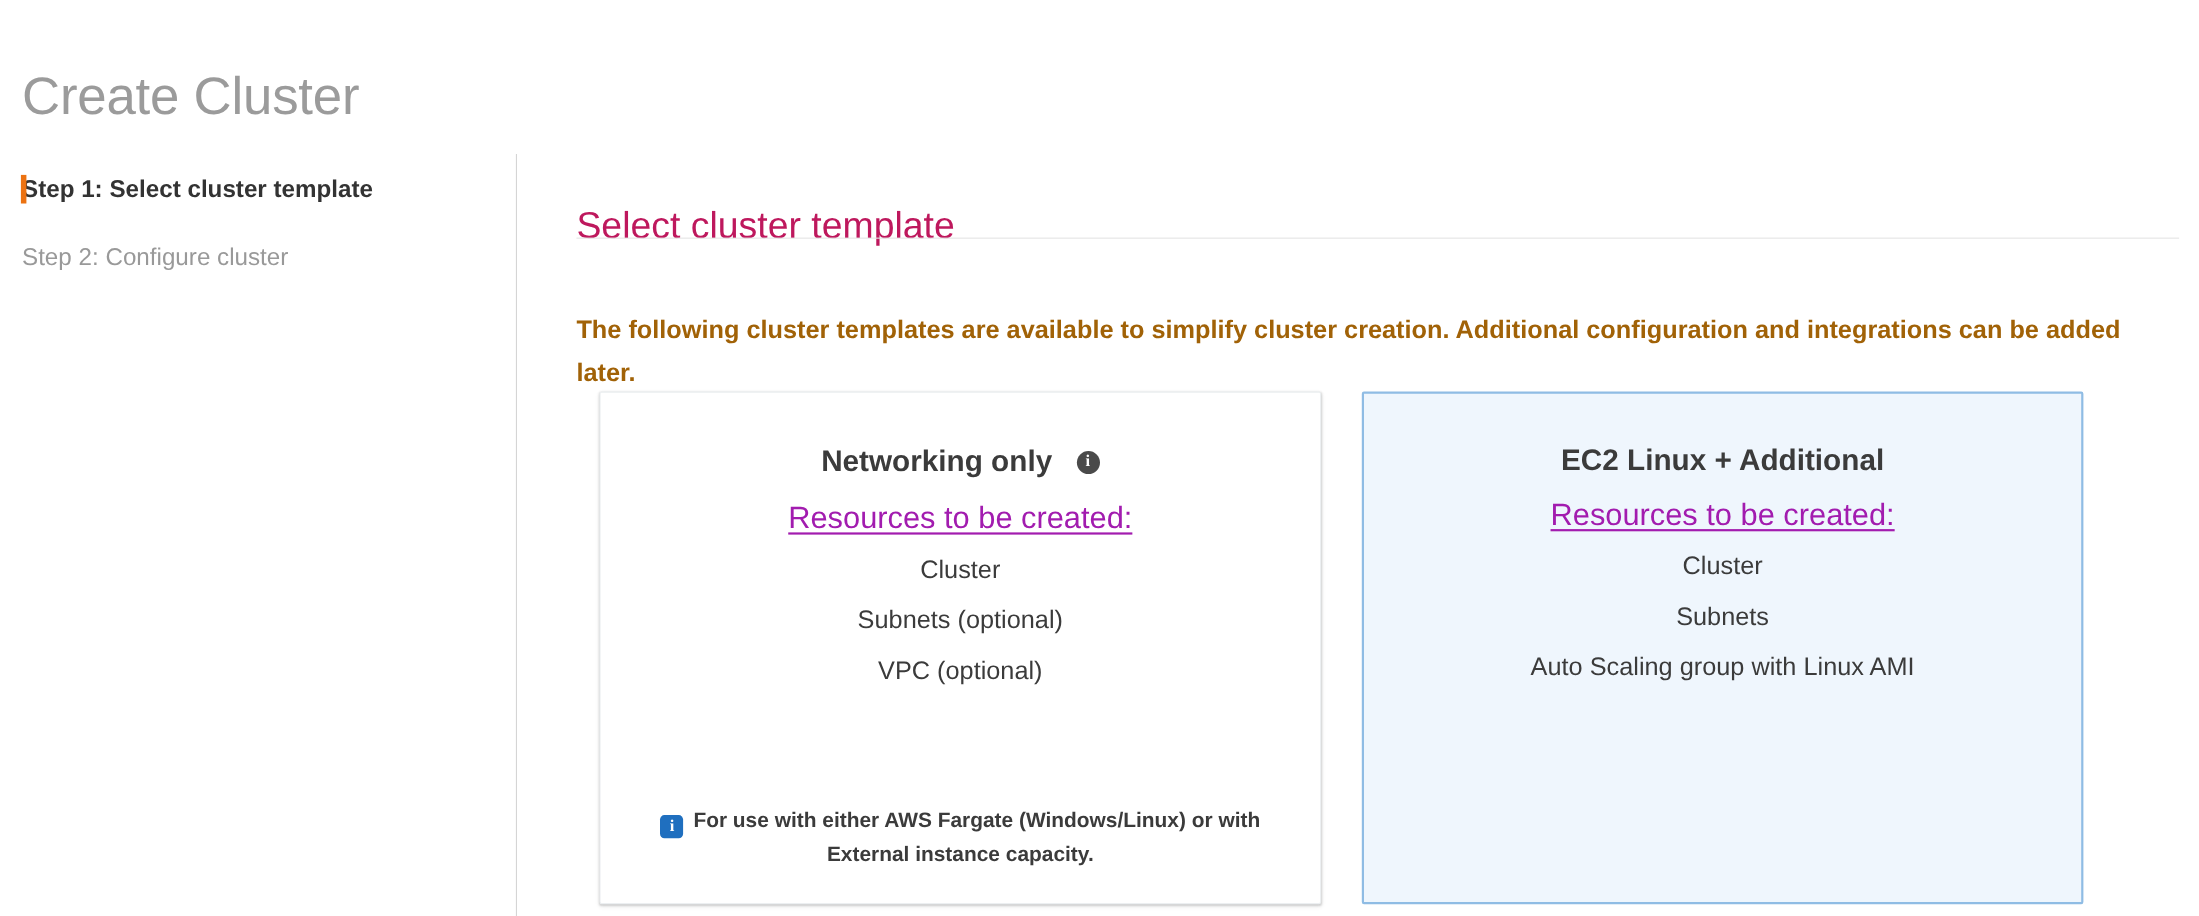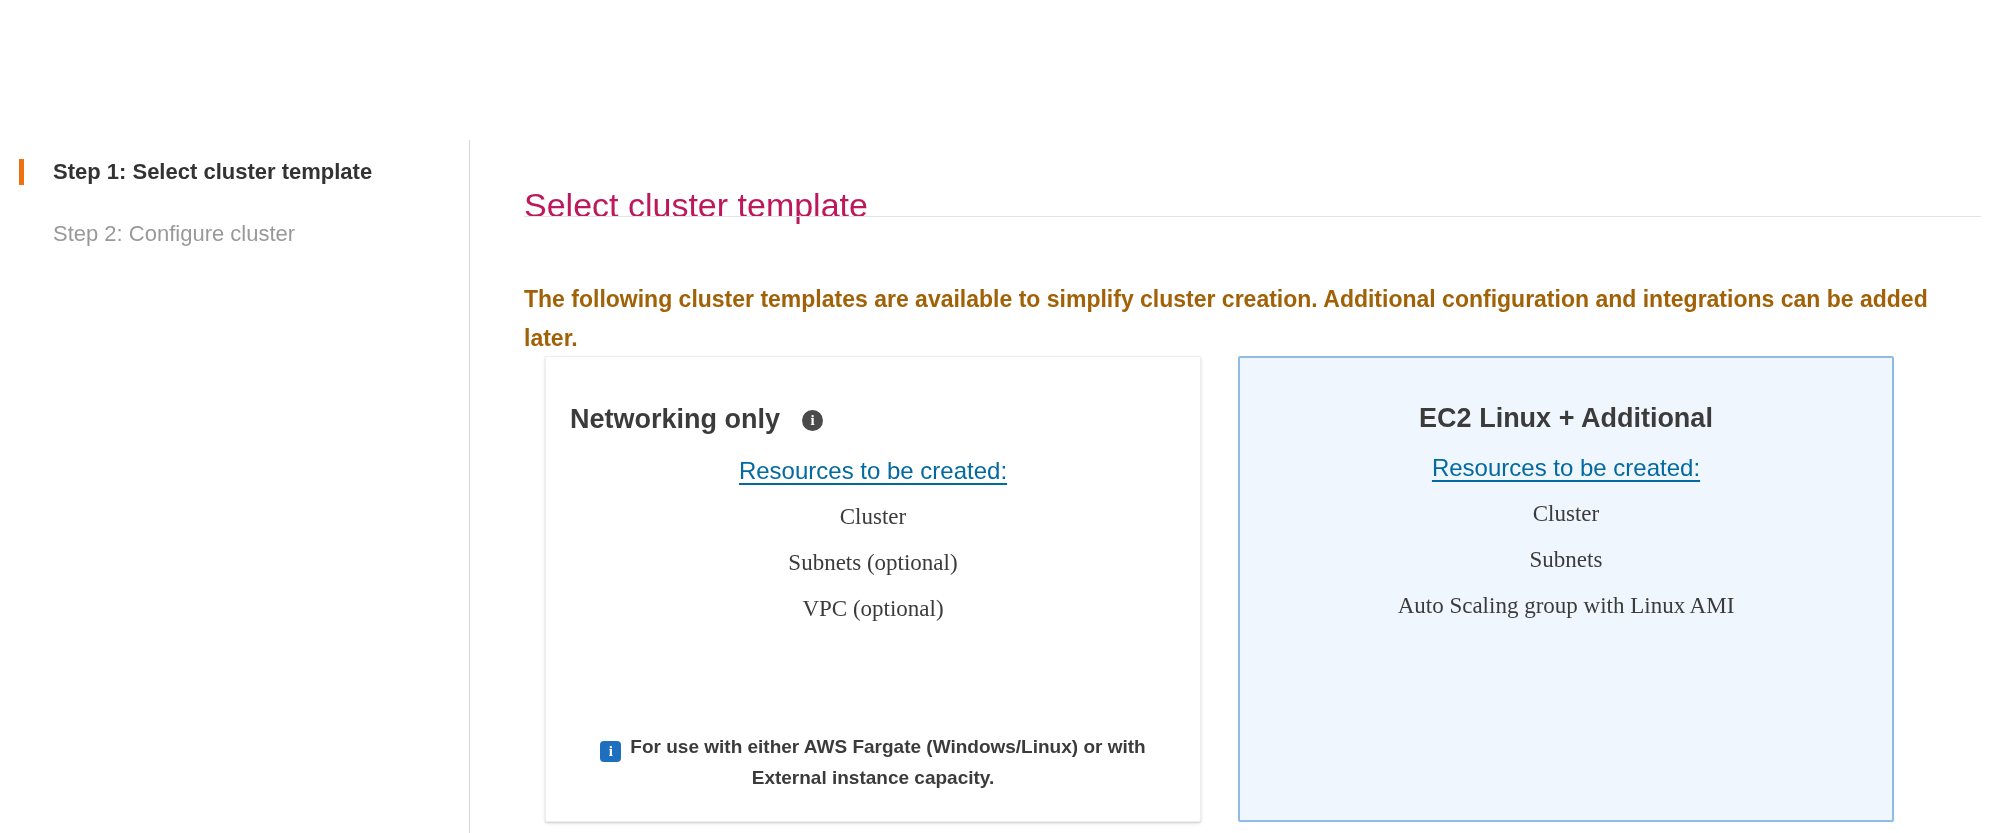--- a/index.html
+++ b/index.html
@@ -36,21 +36,21 @@
   .sidebar {
     position: absolute;
     left: 0px;
     top: 140px;
     width: 470px;
     height: 693px;
     border-right: 1px solid #d5d5d5;
   }
   .step {
     position: relative;
-    padding-left: 53px;
+    padding-left: 20px;
     font-size: 22px;
     line-height: 28px;
     white-space: nowrap;
   }
   .step-1 {
     top: 18px;
     font-weight: 700;
     color: #333333;
   }
   .step-1 .accent-bar {
@@ -132,20 +132,21 @@
     box-shadow: none;
   }
   .card-title {
     font-size: 27px;
     line-height: 45px;
     font-weight: 700;
     color: #3b3b3b;
     margin: 14px 0 0;
     display: flex;
     align-items: center;
+    justify-content: center;
     gap: 22px;
     flex-wrap: wrap;
   }
   .card.selected .card-title {
     margin-top: 12px;
     max-width: 330px;
     margin-left: auto;
     margin-right: auto;
   }
   .card-title-text { white-space: pre-wrap; }
@@ -163,34 +164,33 @@
     font-weight: 700;
     font-family: "Liberation Serif", serif;
     text-align: center;
     vertical-align: middle;
     position: relative;
     top: 1px;
     flex: 0 0 auto;
   }
 
   .resources-label {
-    font-size: 24px;
+    font-size: 28px;
     line-height: 30px;
-    color: #0369a1;
+    color: #a21caf;
     text-decoration: underline;
     text-underline-offset: 4px;
     margin-top: 14px;
   }
   .card.selected .resources-label { margin-top: 12px; }
 
   .resource-list {
     list-style: none;
     margin: 0;
     padding: 0;
-    font-family: Liberation Serif, serif;
   }
   .resource-list li {
     font-size: 23px;
     line-height: 30px;
     color: #3b3b3b;
     margin-top: 16px;
   }
 
   .card-note {
     margin-top: auto;
@@ -215,20 +215,21 @@
     text-align: center;
     vertical-align: -3px;
     margin-right: 9px;
   }
 </style>
 </head>
 <body>
 
 <div class="page">
 
+  <h1 class="page-title">Create Cluster</h1>
 
   <nav class="sidebar">
     <div class="step step-1">
       <span class="accent-bar"></span>
       <span>Step 1: Select cluster template</span>
     </div>
     <div class="step step-2">
       <span>Step 2: Configure cluster</span>
     </div>
   </nav>

